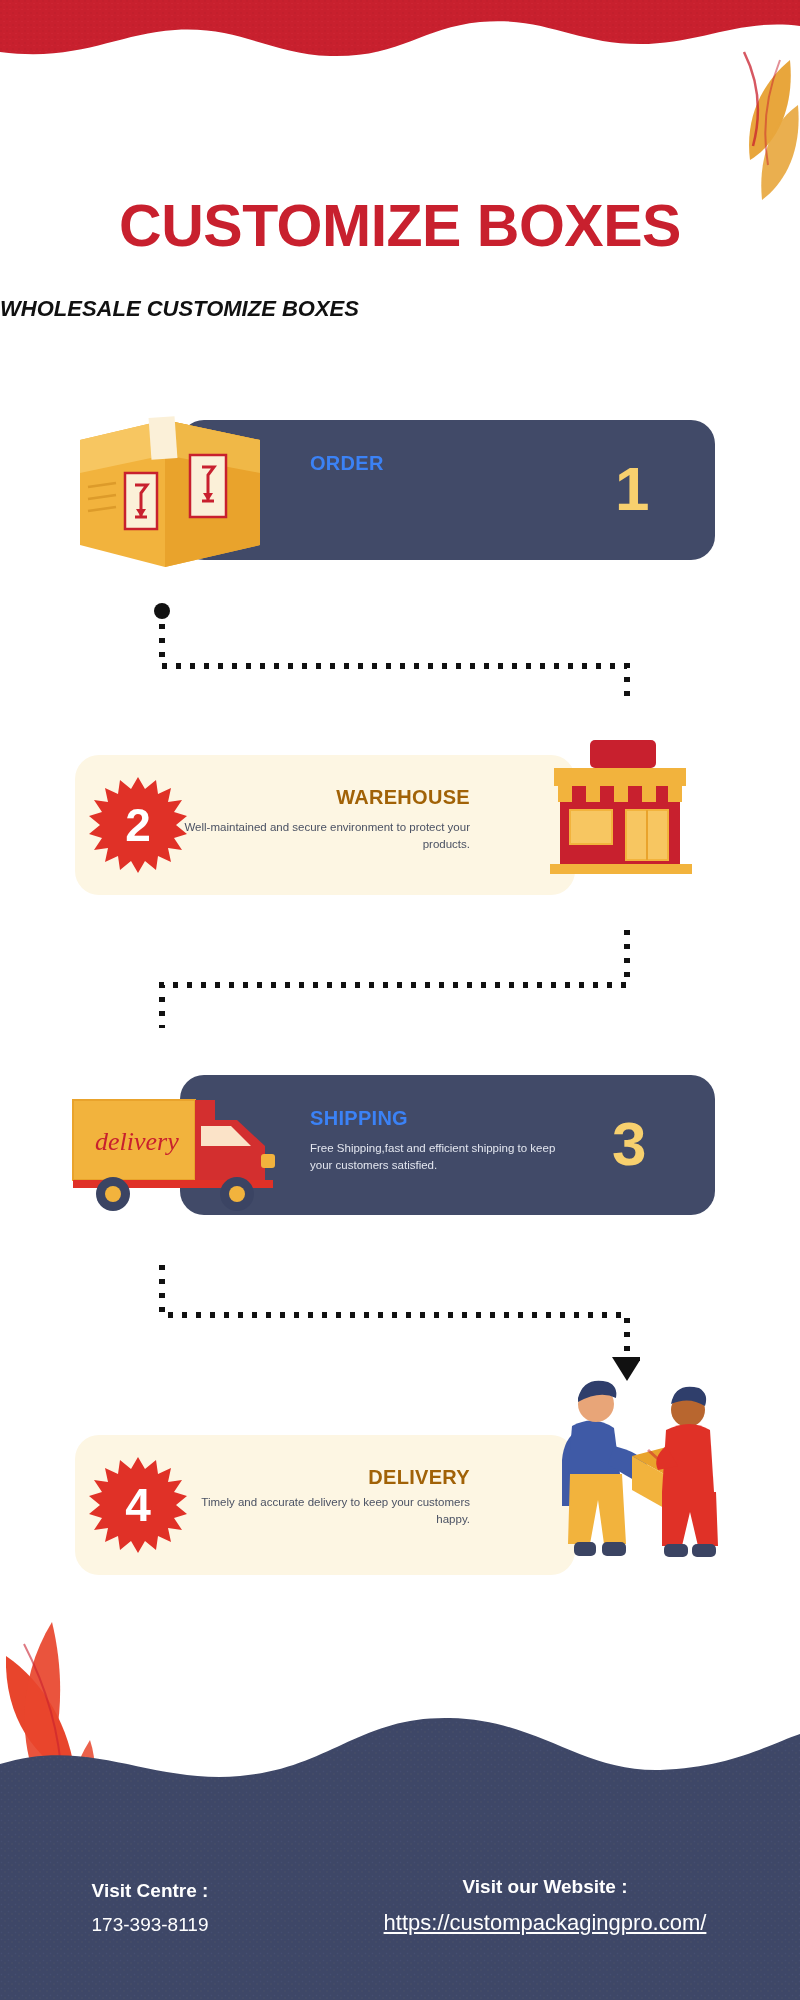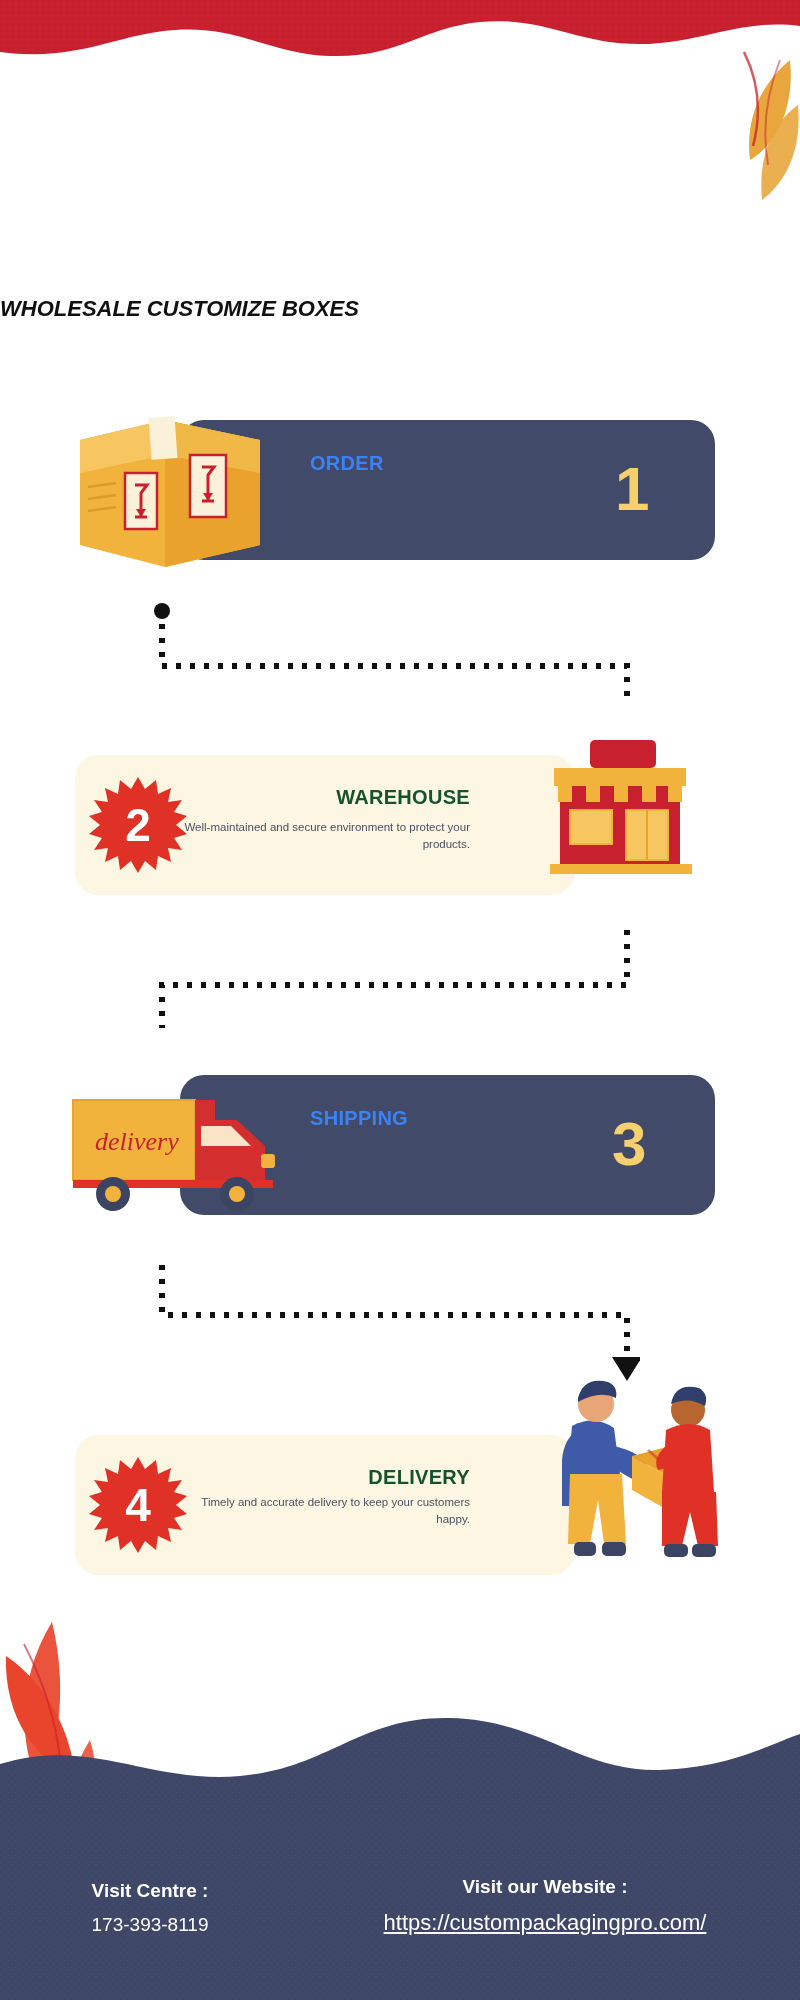--- a/index.html
+++ b/index.html
@@ -30,21 +30,21 @@
 
   
   .step { position:absolute; }
 
   .card { position:absolute; border-radius:24px; }
   .card.dark { background:#414A68; }
   .card.cream { background:#FDF6E3; }
 
   .card-title { font-size:20px; font-weight:bold; letter-spacing:.3px; }
   .card-title.light { color:#3b82f6; }
-  .card-title.dark { color:#14532d; }
+  .card-title.dark { color:#a16207; }
   .card-desc { font-size:11.5px; line-height:1.45; }
   .card-desc.light { color:#E3E6EF; }
   .card-desc.dark { color:#4A5163; }
 
   .num-plain { font-size:62px; font-weight:bold; color:#F7D06E; line-height:1; }
 
   .burst { position:relative; width:100px; height:100px; }
   .burst svg { position:absolute; top:0; left:0; }
   .burst .bnum {
     position:absolute; top:0; left:0; width:100px; height:100px;
@@ -83,20 +83,21 @@
              C115,34 80,62 0,52 Z" fill="url(#grain)"></path>
   </svg>
 
   <svg class="top-leaves" viewBox="0 0 160 180">
     <path d="M150,10 C120,35 105,70 110,110 C135,95 155,60 150,10 Z" fill="#E8A63C"></path>
     <path d="M158,55 C130,75 118,110 122,150 C146,132 162,100 158,55 Z" fill="#E8A63C" opacity="0.9"></path>
     <path d="M104,2 C118,30 122,62 113,96" stroke="#C8202E" stroke-width="2.5" fill="none" opacity="0.75"></path>
     <path d="M140,10 C126,45 122,80 128,115" stroke="#C8202E" stroke-width="2" fill="none" opacity="0.5"></path>
   </svg>
 
+  <div class="title">CUSTOMIZE BOXES</div>
   <div class="subtitle">WHOLESALE CUSTOMIZE BOXES</div>
 
   <div class="step">
     <div class="card dark" style="left:180px; top:420px; width:535px; height:140px;"></div>
 
     <svg class="illus" style="left:70px; top:395px; width:200px; height:175px;" viewBox="0 0 200 175">
       <polygon points="10,45 95,25 190,45 190,150 95,172 10,150" fill="#F2B33D"></polygon>
       <polygon points="95,25 190,45 190,150 95,172" fill="#E9A32C"></polygon>
       <polygon points="10,45 95,25 95,60 10,78" fill="#F7C661"></polygon>
       <polygon points="95,25 190,45 190,78 95,60" fill="#F0B847"></polygon>
@@ -176,20 +177,21 @@
       <rect x="196" y="74" width="14" height="14" rx="3" fill="#F2B33D"></rect>
       <rect x="8" y="100" width="200" height="8" fill="#E03127"></rect>
       <circle cx="48" cy="114" r="17" fill="#3B4463"></circle>
       <circle cx="48" cy="114" r="8" fill="#F2B33D"></circle>
       <circle cx="172" cy="114" r="17" fill="#3B4463"></circle>
       <circle cx="172" cy="114" r="8" fill="#F2B33D"></circle>
     </svg>
 
     <div style="position:absolute; left:310px; top:1107px; width:265px;">
       <div class="card-title light">SHIPPING</div>
+      <div class="card-desc light" style="margin-top:10px;">Free Shipping,fast and efficient shipping to keep your customers satisfied.</div>
     </div>
 
     <div class="num-plain" style="position:absolute; left:612px; top:1113px;">3</div>
   </div>
 
   <svg class="conn" style="left:140px; top:1265px; width:500px; height:120px;" viewBox="0 0 500 120">
     <path d="M22,0 L22,50 L487,50 L487,92" stroke="#111" stroke-width="6" fill="none" stroke-dasharray="5 9" stroke-linecap="butt"></path>
     <polygon points="472,92 502,92 487,116" fill="#111"></polygon>
   </svg>
 

